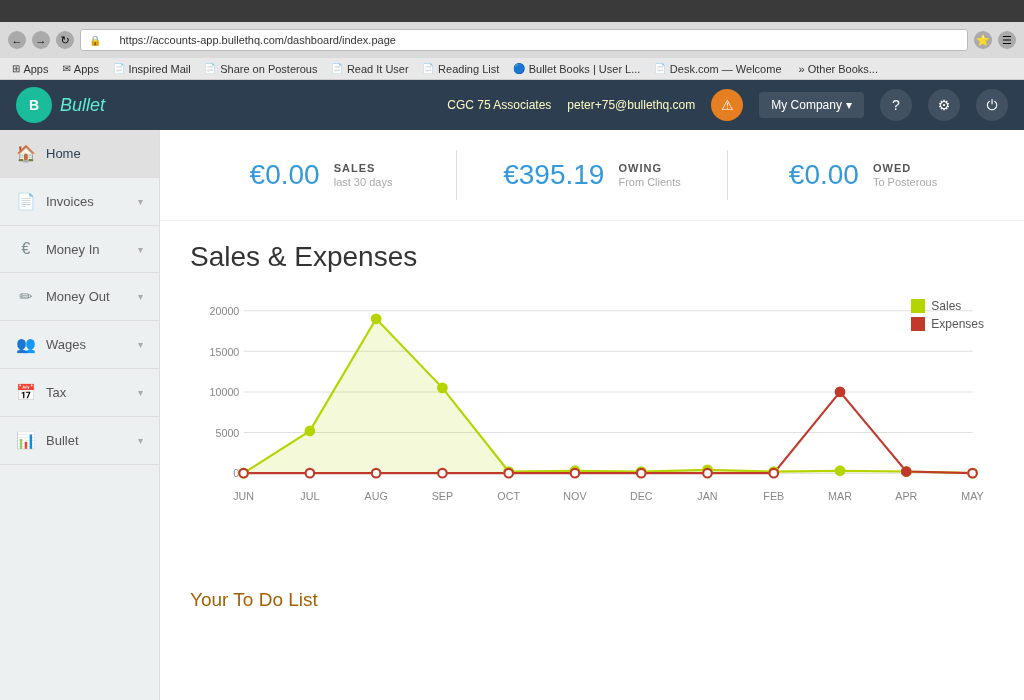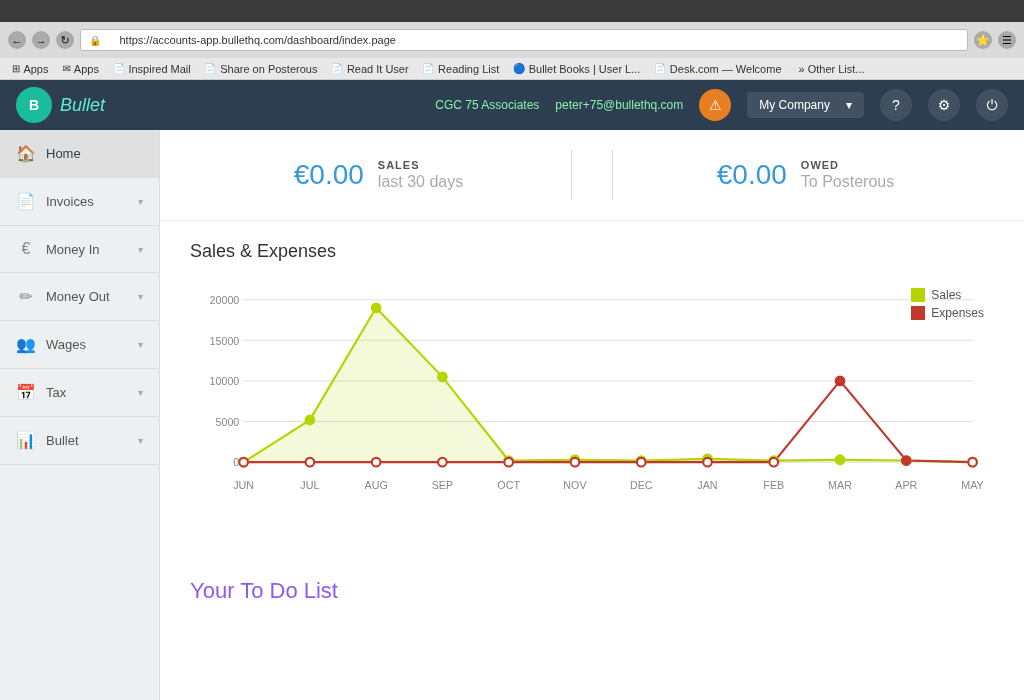--- a/index.html
+++ b/index.html
@@ -18,23 +18,23 @@
 
     
     .app-container { display: flex; flex-direction: column; height: calc(700px - 80px); }
 
     
     .top-nav { background: #2c3e50; height: 50px; display: flex; align-items: center; padding: 0 16px; gap: 16px; color: white; }
     .logo { display: flex; align-items: center; gap: 8px; }
     .logo-icon { width: 36px; height: 36px; border-radius: 50%; background: #1abc9c; display: flex; align-items: center; justify-content: center; color: white; font-weight: bold; font-size: 14px; }
     .logo-text { color: #5eead4; font-size: 18px; font-weight: 400; font-style: italic; }
     .top-nav-spacer { flex: 1; }
-    .company-name { color: #86efac; font-size: 12px; }
+    .company-name { color: #fef9c3; font-size: 12px; }
     .nav-icon-btn { width: 32px; height: 32px; border-radius: 50%; background: rgba(255,255,255,0.1); display: flex; align-items: center; justify-content: center; color: white; cursor: pointer; border: none; font-size: 14px; }
-    .company-btn { background: rgba(255,255,255,0.1); border: none; color: white; padding: 6px 12px; border-radius: 4px; cursor: pointer; font-size: 12px; display: flex; align-items: center; gap: 16px; }
+    .company-btn { background: rgba(255,255,255,0.1); border: none; color: white; padding: 6px 12px; border-radius: 4px; cursor: pointer; font-size: 12px; display: flex; align-items: center; gap: 4px; }
     .warning-icon { background: #e67e22; }
 
     
     .main-layout { display: flex; flex: 1; overflow: hidden; }
 
     
     .sidebar { width: 160px; background: #ecf0f1; border-right: 1px solid #ddd; display: flex; flex-direction: column; overflow-y: auto; }
     .sidebar-item { display: flex; align-items: center; gap: 10px; padding: 14px 16px; cursor: pointer; border-bottom: 1px solid #ddd; color: #555; font-size: 13px; }
     .sidebar-item.active { background: #e0e0e0; color: #2c3e50; }
     .sidebar-item-icon { font-size: 16px; color: #7f8c8d; width: 20px; text-align: center; }
@@ -44,36 +44,36 @@
     
     .content { flex: 1; overflow-y: auto; background: #fff; }
 
     
     .stats-bar { display: flex; align-items: center; justify-content: center; padding: 20px 46px; border-bottom: 1px solid #eee; gap: 0; }
     .stat-item { flex: 1; display: flex; align-items: center; gap: 14px; justify-content: center; }
     .stat-divider { width: 1px; height: 50px; background: #ddd; margin: 0 20px; }
     .stat-amount { font-size: 28px; color: #3498db; font-weight: 300; }
     .stat-info { display: flex; flex-direction: column; }
     .stat-label { font-size: 11px; font-weight: bold; color: #555; text-transform: uppercase; letter-spacing: 1px; }
-    .stat-sublabel { font-size: 16px; color: #aaa; margin-top: 2px; }
+    .stat-sublabel { font-size: 11px; color: #aaa; margin-top: 2px; }
 
     
     .chart-section { padding: 20px 30px; }
-    .chart-title { font-size: 18px; font-weight: 300; color: #333; margin-bottom: 16px; }
+    .chart-title { font-size: 28px; font-weight: 300; color: #333; margin-bottom: 16px; }
     .chart-container { position: relative; height: 260px; }
     svg.chart { width: 100%; height: 100%; }
 
     
     .chart-legend { position: absolute; top: 10px; right: 10px; display: flex; flex-direction: column; gap: 4px; }
     .legend-item { display: flex; align-items: center; gap: 6px; font-size: 12px; color: #555; }
     .legend-color { width: 14px; height: 14px; }
 
     
     .todo-section { padding: 20px 30px; }
-    .todo-title { font-size: 22px; font-weight: 300; color: #8b5cf6; margin-bottom: 16px; }
+    .todo-title { font-size: 19px; font-weight: 300; color: #a16207; margin-bottom: 16px; }
   </style>
 </head>
 <body>
 
 <div class="browser-chrome"></div>
 <div class="browser-toolbar">
   <button class="browser-nav-btn">←</button>
   <button class="browser-nav-btn">→</button>
   <button class="browser-nav-btn">↻</button>
   <div class="browser-url-bar">
@@ -111,21 +111,21 @@
     <div class="bookmark-item">
       <span class="bookmark-icon">🔵</span>
       <span>Bullet Books | User L...</span>
     </div>
     <div class="bookmark-item">
       <span class="bookmark-icon">📄</span>
       <span>Desk.com — Welcome</span>
     </div>
     <div class="bookmark-item">
       <span class="bookmark-icon"></span>
-      <span>» Other List...</span>
+      <span>» Other Books...</span>
     </div>
   </div>
 
 <div class="app-container">
 
   <div class="top-nav">
     <div class="logo">
       <div class="logo-icon">
         <span>B</span>
       </div>
@@ -188,20 +188,27 @@
 
       <div class="stats-bar">
       <div class="stat-item">
     <span class="stat-amount">€0.00</span>
     <div class="stat-info">
       <span class="stat-label">SALES</span>
       <span class="stat-sublabel">last 30 days</span>
     </div>
   </div>
           <div class="stat-divider"></div>
+          <div class="stat-item">
+    <span class="stat-amount">€395.19</span>
+    <div class="stat-info">
+      <span class="stat-label">OWING</span>
+      <span class="stat-sublabel">From Clients</span>
+    </div>
+  </div>
           <div class="stat-divider"></div>
           <div class="stat-item">
     <span class="stat-amount">€0.00</span>
     <div class="stat-info">
       <span class="stat-label">OWED</span>
       <span class="stat-sublabel">To Posterous</span>
     </div>
   </div>
         </div>
 

